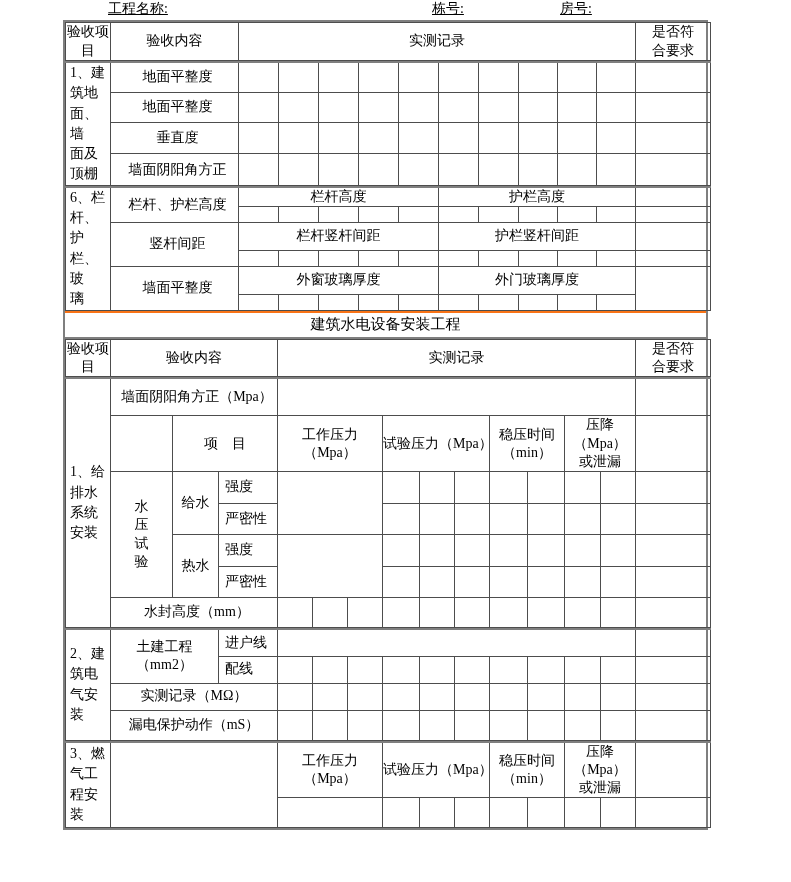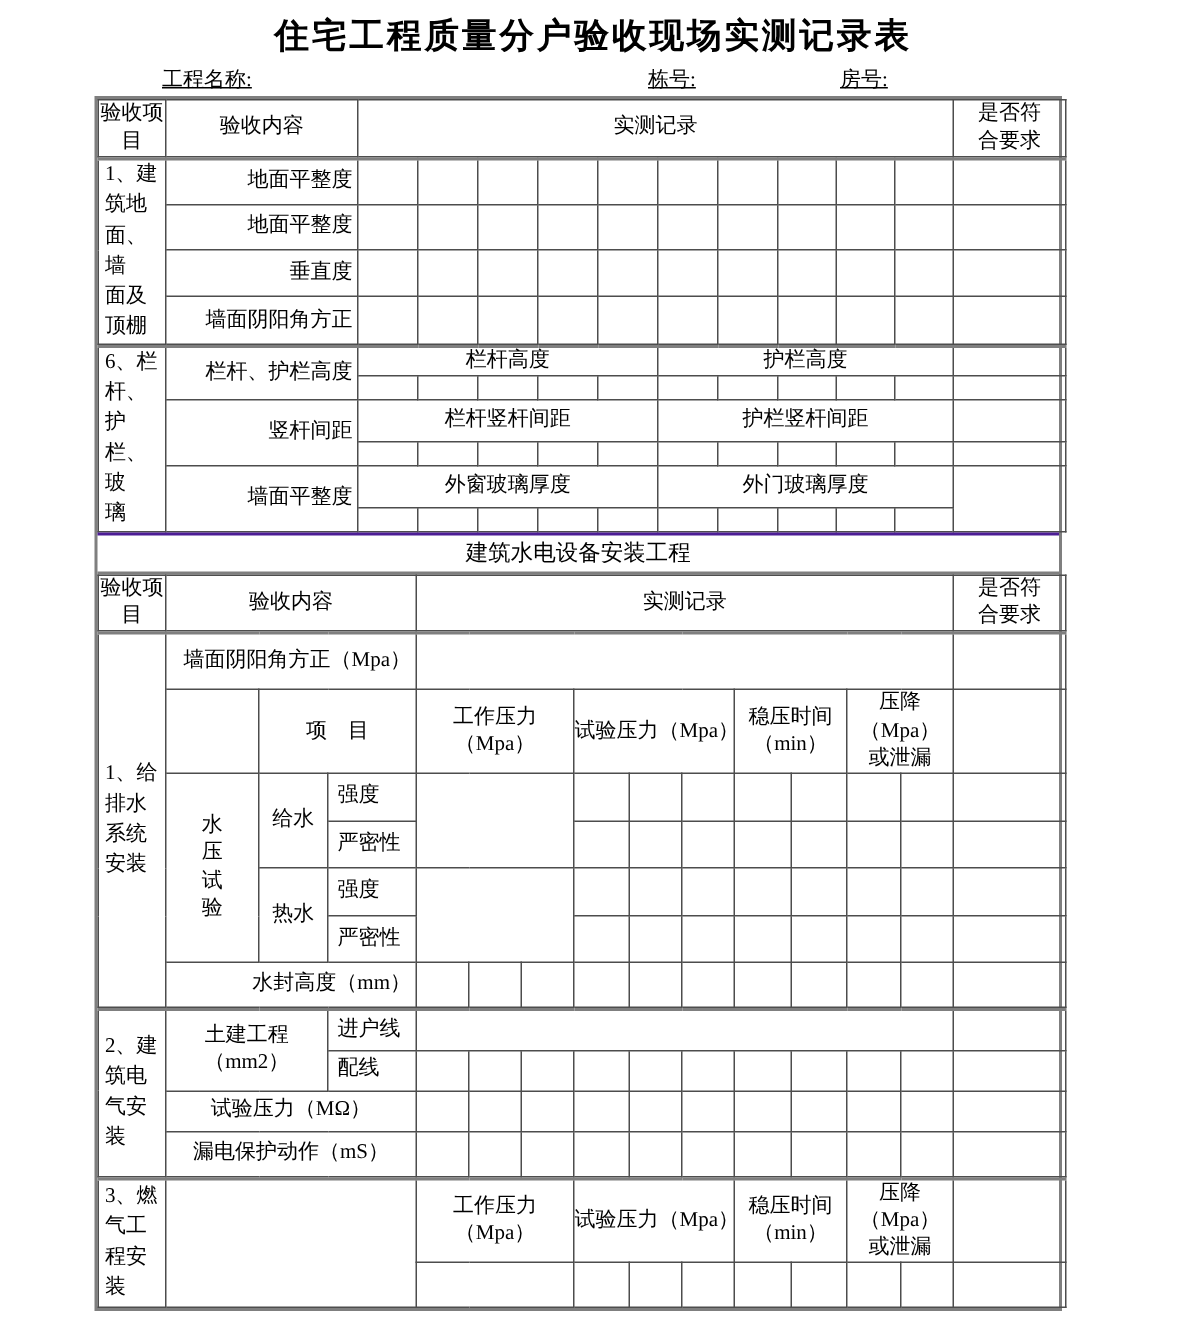--- a/index.html
+++ b/index.html
@@ -6,38 +6,37 @@
   body { width:791px; height:882px; font-family:"Liberation Serif", serif; color:#000; }
   .sheet { position:relative; width:791px; height:882px; overflow:hidden; }
   .doc-title { padding-top:8px; height:36px; text-align:center; font-size:23px; font-weight:bold;
                font-family:"Liberation Sans", sans-serif; letter-spacing:2px; }
   .info-bar { position:relative; height:20px; font-size:14px; }
   .info-bar .lbl { position:absolute; top:0;text-decoration:underline; }
   .fill { display:inline-block; position:absolute; top:0; width:110px; height:17px; }
   .wrap { margin-left:63px; width:641px; border:2px solid #7f7f7f; background:#fff; }
   .band { height:30px; display:flex; align-items:center; justify-content:center;
           font-size:15px; border-bottom:2px solid #7f7f7f; }
-  .band.mid { border-top:2px solid #4c1d95; height:24px; }
+  .band.mid { border-top:2px solid #f97316; height:24px; }
   table.part { border-collapse:collapse; table-layout:fixed; width:100%; }
   table.part.tsep { border-top:2px solid #7f7f7f; }
   .part td { border:1px solid #4d4d4d; padding:0; text-align:center; vertical-align:middle;
              font-size:14px; line-height:1.3; overflow:hidden; }
-  td.lab { text-align:right; padding-left:9px; padding-right:3px; }
+  td.lab { text-align:center; padding-left:9px; padding-right:3px; }
   td.lab6 { text-align:left; padding-left:6px; padding-right:2px; }
   .pre { white-space:pre-line; }
   .nw { white-space:nowrap; }
   .sm { font-size:13px; }
   td.vlab { white-space:pre-line; text-align:left; padding-left:4px; font-size:14px; line-height:1.45; }
 </style>
 </head>
 <body>
 
 <div class="sheet">
 
-  <div class="doc-title">住宅工程质量分户验收现场实测记录表</div>
 
   <div class="info-bar">
     <span class="lbl" style="left:108px">工程名称:</span>
     <span class="fill" style="left:180px"></span>
     <span class="lbl" style="left:432px">栋号:</span>
     <span class="fill" style="left:478px;width:70px"></span>
     <span class="lbl" style="left:560px">房号:</span>
     <span class="fill" style="left:606px;width:90px"></span>
   </div>
 
@@ -390,21 +389,21 @@
             <td></td>
             <td></td>
             <td></td>
             <td></td>
             <td></td>
             <td></td>
             <td></td>
         <td></td>
       </tr>
       <tr style="height:27px">
-        <td colspan="3">试验压力（MΩ）</td>
+        <td colspan="3">实测记录（MΩ）</td>
         <td></td>
             <td></td>
             <td></td>
             <td></td>
             <td></td>
             <td></td>
             <td></td>
             <td></td>
             <td></td>
             <td></td>

